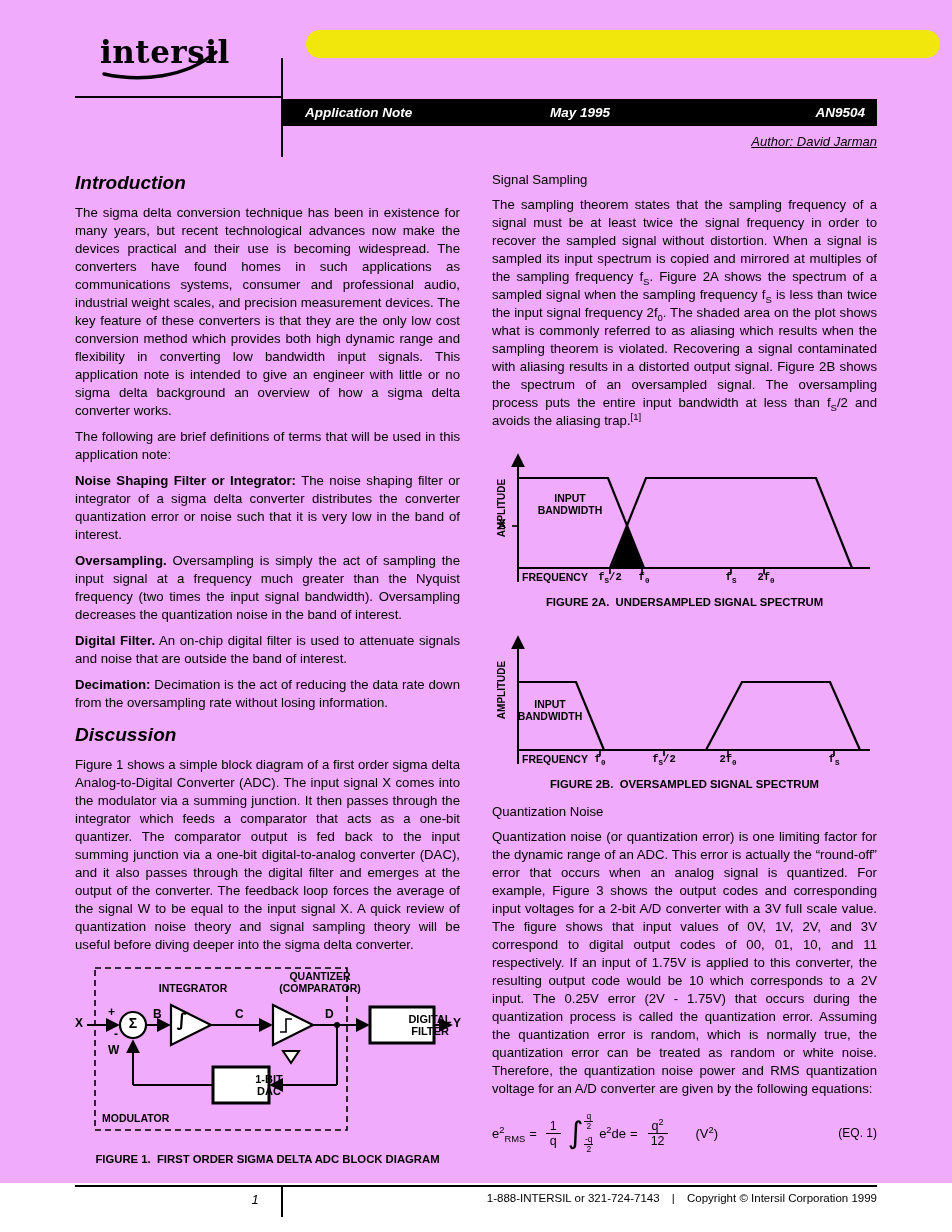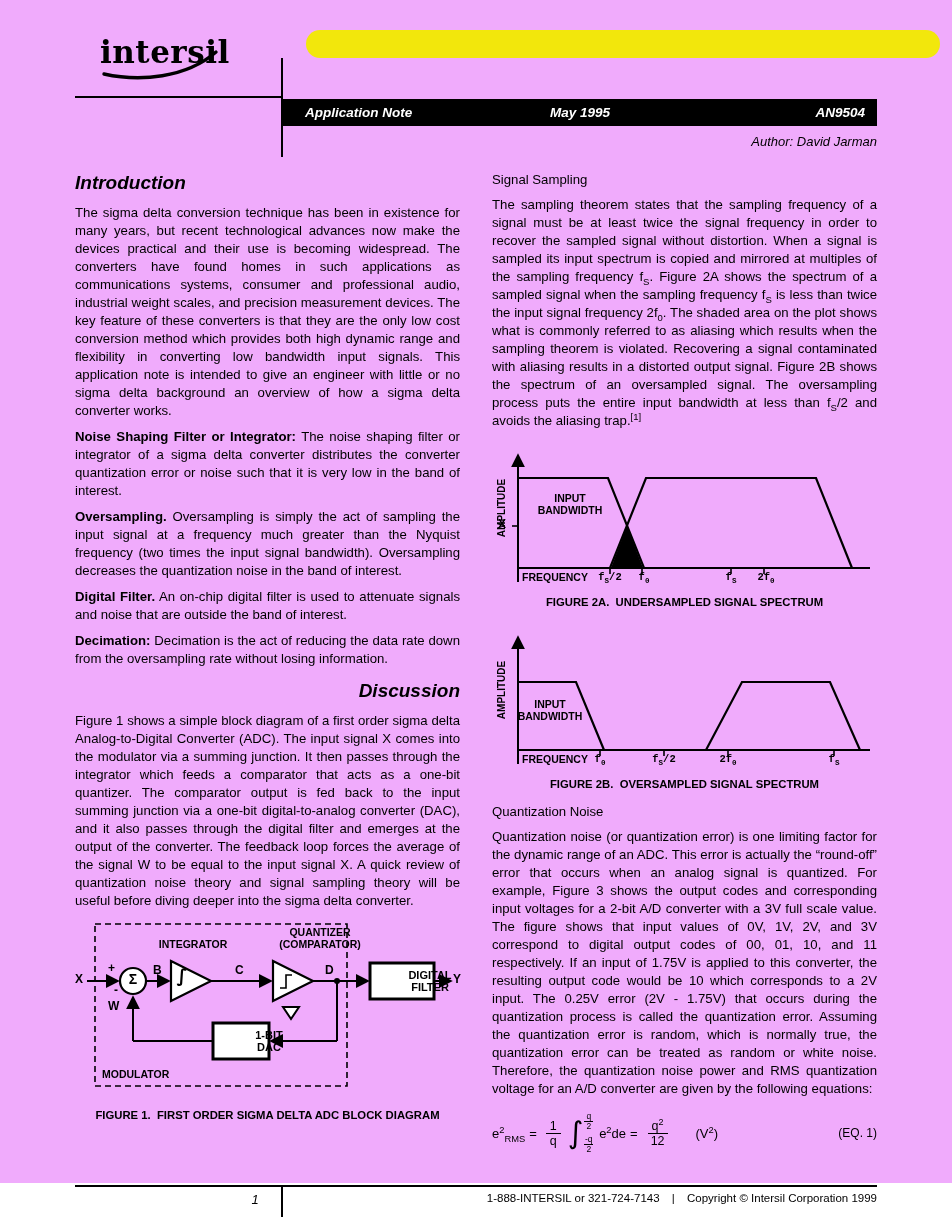--- a/index.html
+++ b/index.html
@@ -10,28 +10,28 @@
   .logo{position:absolute;left:100px;top:34px;width:180px;height:54px;}
   .logo-text{font-family:"DejaVu Serif",serif;font-weight:bold;font-size:31px;letter-spacing:0.5px;}
   .logo-swoosh{position:absolute;left:0;top:0;width:180px;height:54px;pointer-events:none;}
   .yellow-bar{position:absolute;left:306px;top:30px;width:634px;height:28px;border-radius:14px;background:#f2e70c;}
   .rule-top{position:absolute;left:75px;top:96px;width:206px;height:2px;background:#000;}
   .vline-top{position:absolute;left:281px;top:58px;width:2px;height:99px;background:#000;}
   .black-bar{position:absolute;left:283px;top:99px;width:594px;height:27px;background:#000;color:#fff;
              font-style:italic;font-weight:bold;font-size:13.5px;}
   .black-bar span{position:absolute;top:6px;}
   .bb-left{left:22px;} .bb-center{left:50%;transform:translateX(-50%);} .bb-right{right:12px;}
-  .author{position:absolute;right:75px;top:134px;font-style:italic;font-size:13px;}
+  .author{position:absolute;right:75px;top:134px;font-style:italic;font-size:13px;text-decoration:underline;}
 
   
   .content{position:absolute;left:75px;top:172px;width:802px;display:flex;gap:32px;}
   .col{width:385px;}
   .col p{font-size:13.2px;line-height:18px;margin:0 0 8px;text-align:justify;}
   h1{font-size:19px;font-style:italic;font-weight:bold;margin:0 0 10px;}
-  h1.mt{margin-top:12px;text-align:right;}
+  h1.mt{margin-top:12px;}
   h2{font-size:13.2px;font-weight:normal;margin:0 0 9px;}
   sub,sup{font-size:0.72em;line-height:0;}
   .caption{font-size:11.3px;font-weight:bold;text-align:center;margin:6px 0 14px;white-space:pre-wrap;}
 
   
   .fig{position:relative;width:385px;}
   .fig svg{position:absolute;left:0;top:0;}
   .fl{position:absolute;font-weight:bold;font-size:10.5px;line-height:12px;}
   .fl.letter{font-size:12px;}
   .fl.center{text-align:center;}
@@ -80,20 +80,21 @@
     <span class="bb-center">May 1995</span>
     <span class="bb-right">AN9504</span>
   </div>
   <div class="author">Author: David Jarman</div>
 
   <div class="content">
 
     <div class="col">
       <h1>Introduction</h1>
       <p>The sigma delta conversion technique has been in existence for many years, but recent technological advances now make the devices practical and their use is becoming widespread. The converters have found homes in such applications as communications systems, consumer and professional audio, industrial weight scales, and precision measurement devices. The key feature of these converters is that they are the only low cost conversion method which provides both high dynamic range and flexibility in converting low bandwidth input signals. This application note is intended to give an engineer with little or no sigma delta background an overview of how a sigma delta converter works.</p>
+      <p>The following are brief definitions of terms that will be used in this application note:</p>
       <p><b>Noise Shaping Filter or Integrator:</b> <span>The noise shaping filter or integrator of a sigma delta converter distributes the converter quantization error or noise such that it is very low in the band of interest.</span></p>
       <p><b>Oversampling.</b> <span>Oversampling is simply the act of sampling the input signal at a frequency much greater than the Nyquist frequency (two times the input signal bandwidth). Oversampling decreases the quantization noise in the band of interest.</span></p>
       <p><b>Digital Filter.</b> <span>An on-chip digital filter is used to attenuate signals and noise that are outside the band of interest.</span></p>
       <p><b>Decimation:</b> <span>Decimation is the act of reducing the data rate down from the oversampling rate without losing information.</span></p>
       <h1 class="mt">Discussion</h1>
       <p>Figure 1 shows a simple block diagram of a first order sigma delta Analog-to-Digital Converter (ADC). The input signal X comes into the modulator via a summing junction. It then passes through the integrator which feeds a comparator that acts as a one-bit quantizer. The comparator output is fed back to the input summing junction via a one-bit digital-to-analog converter (DAC), and it also passes through the digital filter and emerges at the output of the converter. The feedback loop forces the average of the signal W to be equal to the input signal X. A quick review of quantization noise theory and signal sampling theory will be useful before diving deeper into the sigma delta converter.</p>
 
       <div class="fig" style="height:185px;margin-top:6px;">
         <svg viewBox="0 0 385 185" width="385" height="185">
           <defs>

